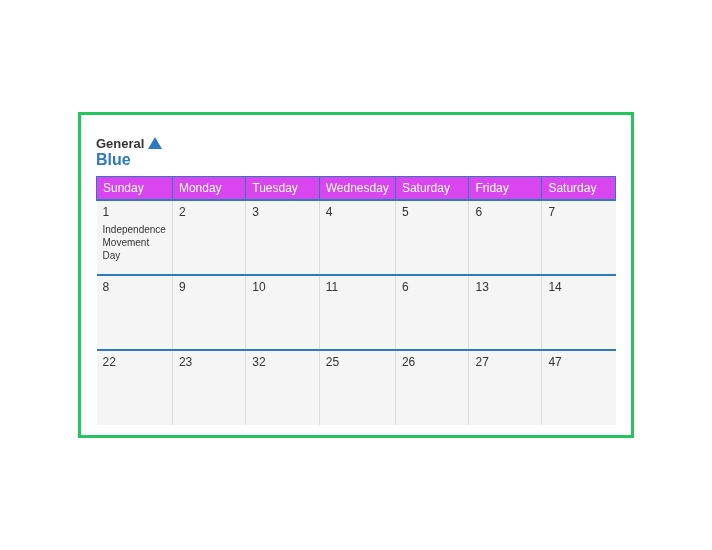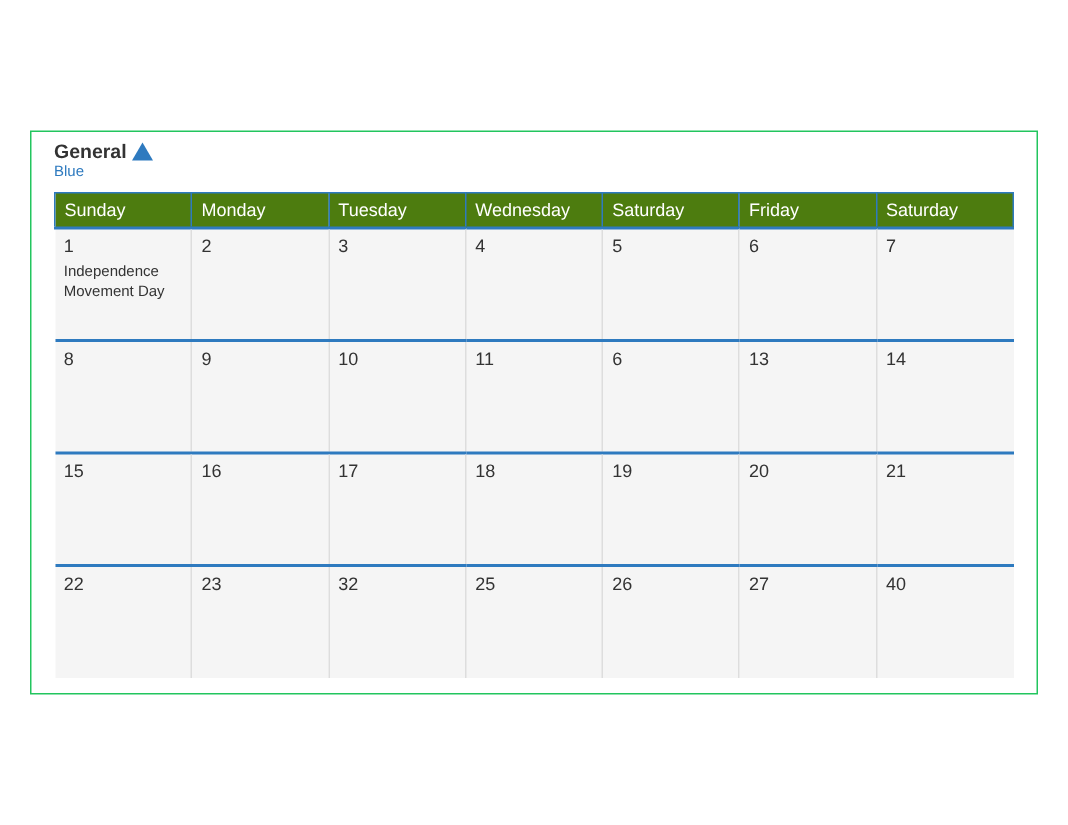--- a/index.html
+++ b/index.html
@@ -6,24 +6,24 @@
     body {
       width: 712px;
       height: 550px;
       background: #fff;
       font-family: Arial, sans-serif;
       display: flex;
       align-items: center;
       justify-content: center;
     }
     .calendar-container {
-      width: 672px;
+      width: 556px;
       background: #fff;
-      border: 1px solid #22c55e;
-      padding: 6px 15px 10px 15px;
+      border: 3px solid #22c55e;
+      padding: 22px 15px 10px 15px;
     }
     .header {
       display: flex;
       align-items: center;
       justify-content: space-between;
       margin-bottom: 8px;
     }
     .logo {
       display: flex;
       flex-direction: column;
@@ -33,22 +33,22 @@
       color: #333;
       line-height: 1.1;
     }
     .logo-general {
       color: #333;
       font-size: 13px;
       font-weight: bold;
     }
     .logo-blue {
       color: #2e7abf;
-      font-size: 10px;
-      font-weight: normal;
+      font-size: 16px;
+      font-weight: bold;
     }
     .logo-line {
       display: flex;
       align-items: center;
       gap: 2px;
     }
     .logo-triangle {
       width: 0;
       height: 0;
       border-left: 7px solid transparent;
@@ -68,21 +68,21 @@
       font-size: 14px;
       color: #333;
       text-align: right;
       min-width: 90px;
     }
     .calendar-table {
       width: 100%;
       border-collapse: collapse;
     }
     .calendar-table thead tr th {
-      background: #4d7c0f;
+      background: #d946ef;
       color: #fff;
       font-size: 12px;
       font-weight: normal;
       padding: 4px 6px;
       text-align: left;
       border: 1px solid #2e7abf;
     }
     .calendar-table tbody tr td {
       border-top: 2px solid #2e7abf;
       border-right: 1px solid #ddd;
@@ -182,59 +182,36 @@
           </td>
           <td>
             <span class="day-number">13</span>
           </td>
           <td>
             <span class="day-number">14</span>
           </td>
         </tr>
         <tr>
           <td>
-            <span class="day-number">15</span>
-          </td>
-          <td>
-            <span class="day-number">16</span>
-          </td>
-          <td>
-            <span class="day-number">17</span>
-          </td>
-          <td>
-            <span class="day-number">18</span>
-          </td>
-          <td>
-            <span class="day-number">19</span>
-          </td>
-          <td>
-            <span class="day-number">20</span>
-          </td>
-          <td>
-            <span class="day-number">21</span>
-          </td>
-        </tr>
-        <tr>
-          <td>
             <span class="day-number">22</span>
           </td>
           <td>
             <span class="day-number">23</span>
           </td>
           <td>
             <span class="day-number">32</span>
           </td>
           <td>
             <span class="day-number">25</span>
           </td>
           <td>
             <span class="day-number">26</span>
           </td>
           <td>
             <span class="day-number">27</span>
           </td>
           <td>
-            <span class="day-number">40</span>
+            <span class="day-number">47</span>
           </td>
         </tr>
       </tbody>
   </table>
 </div>
 
 </body></html>

